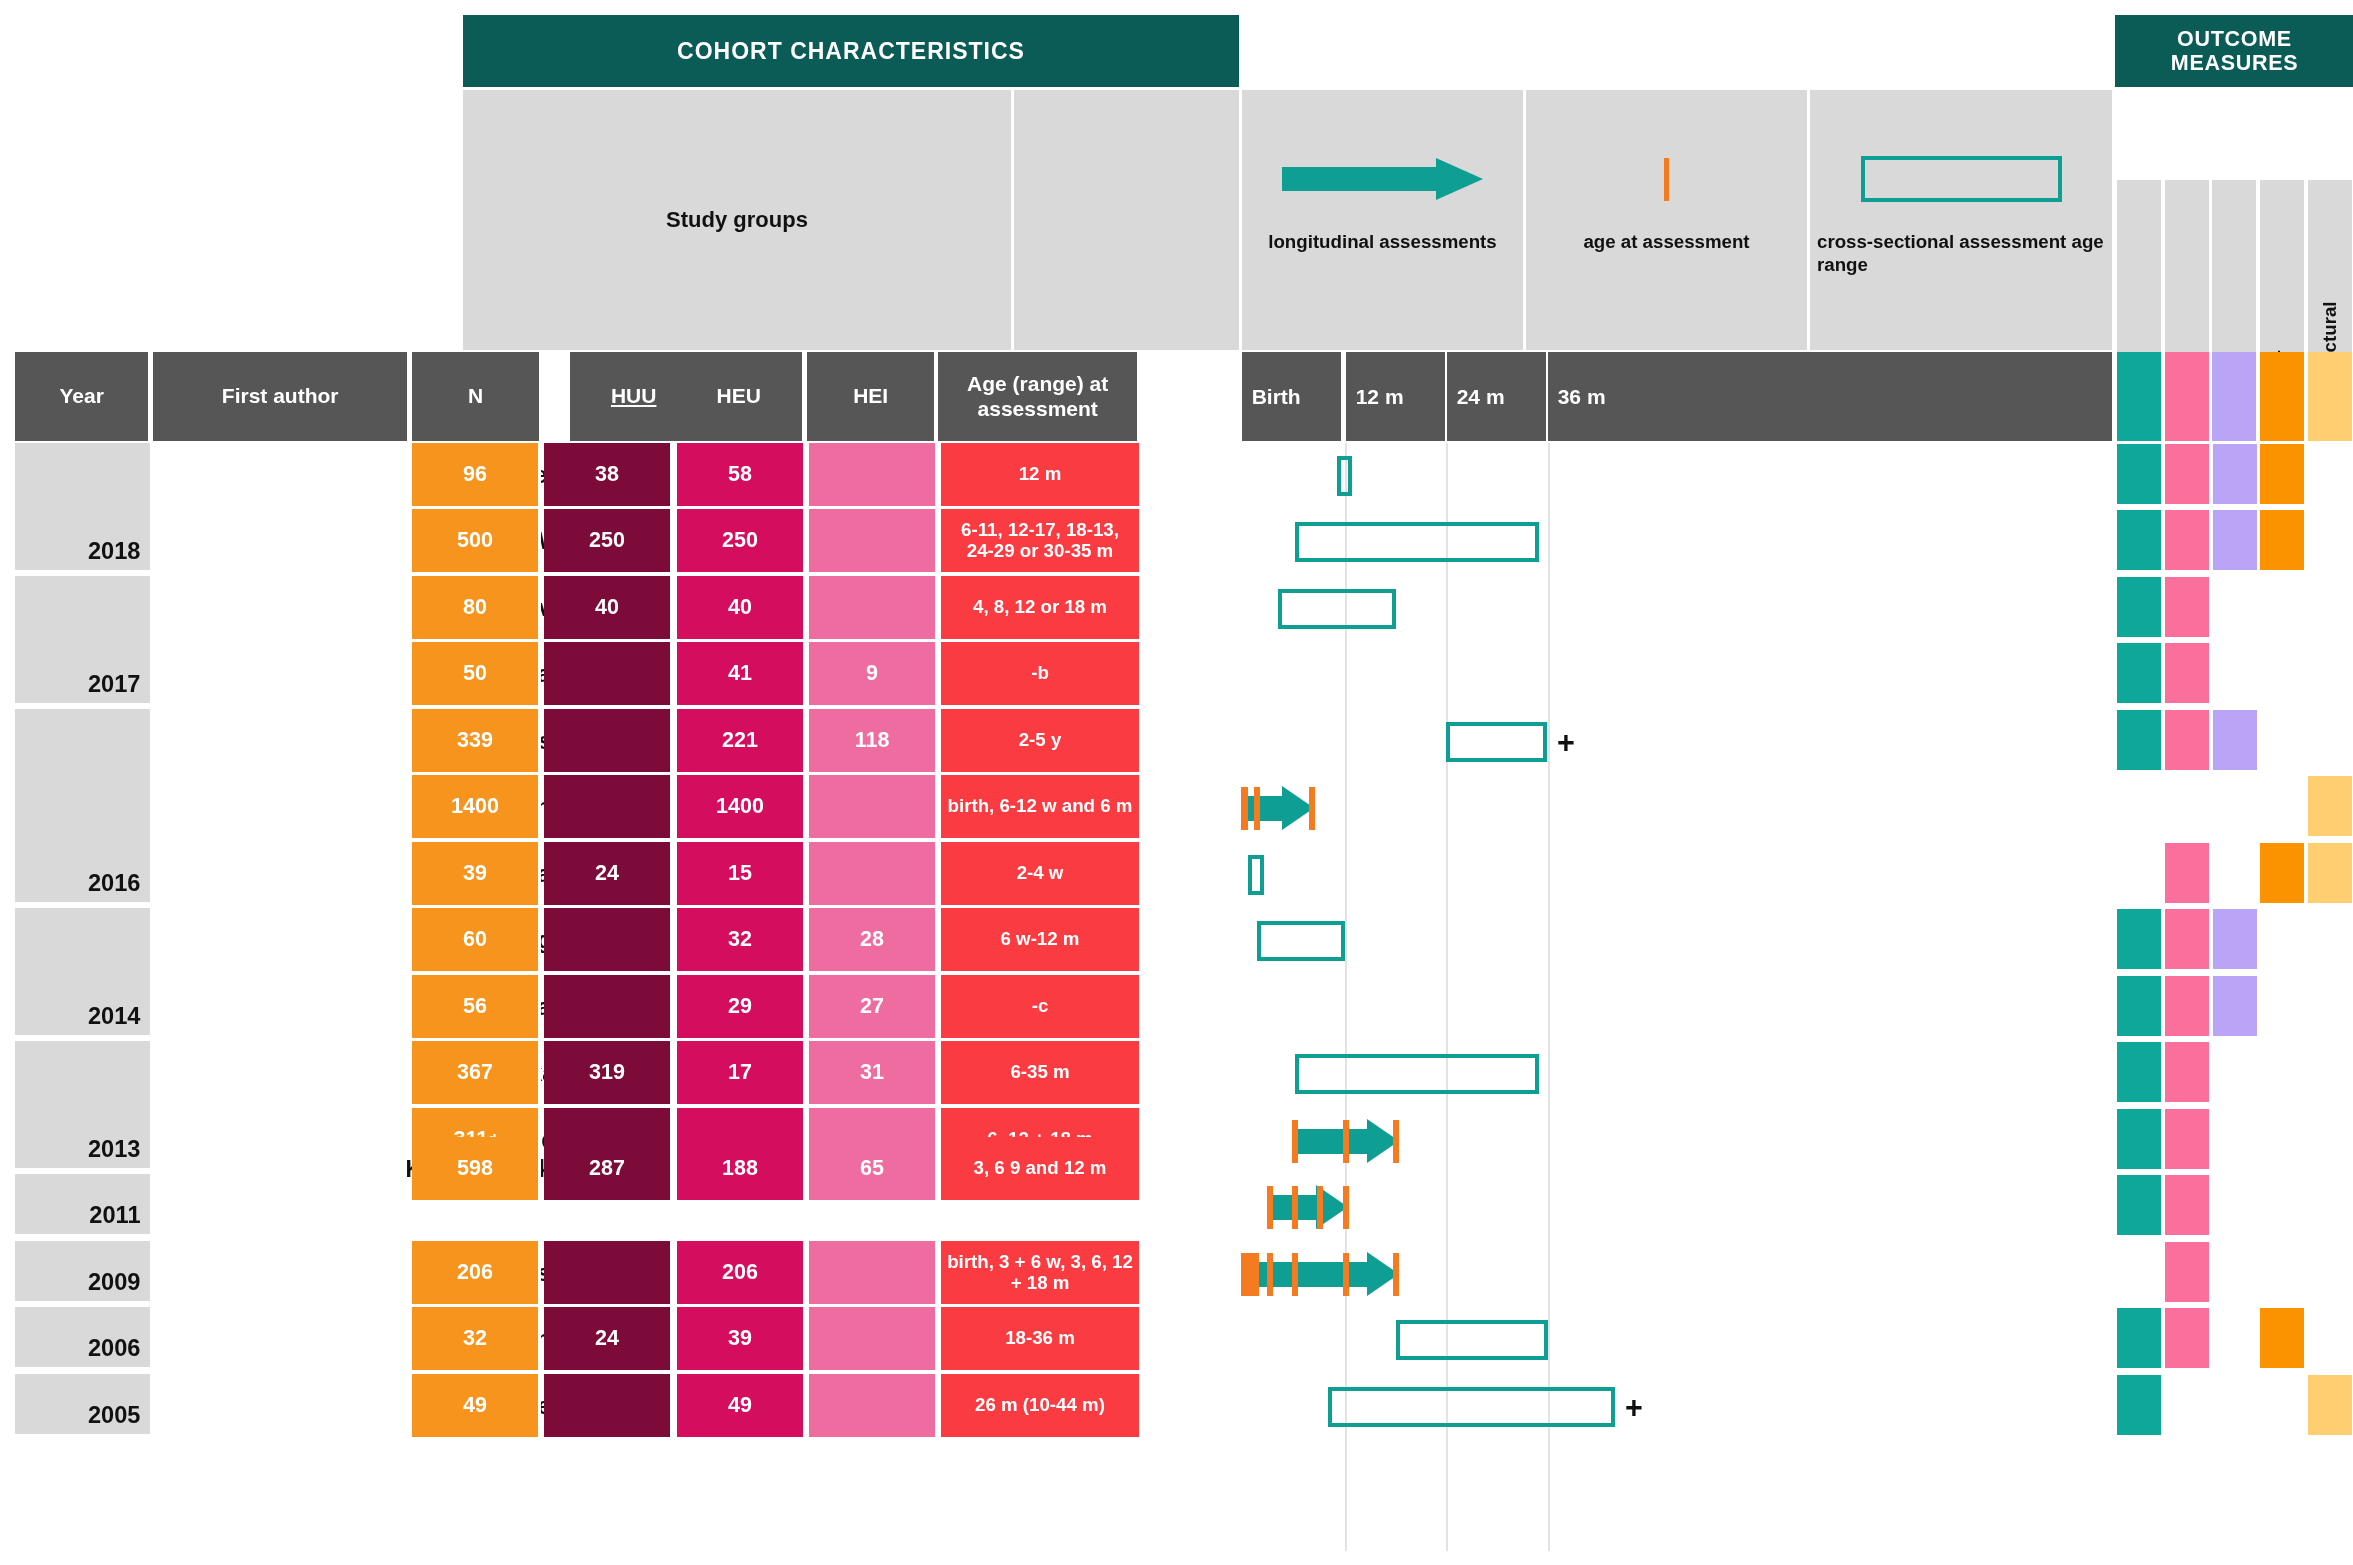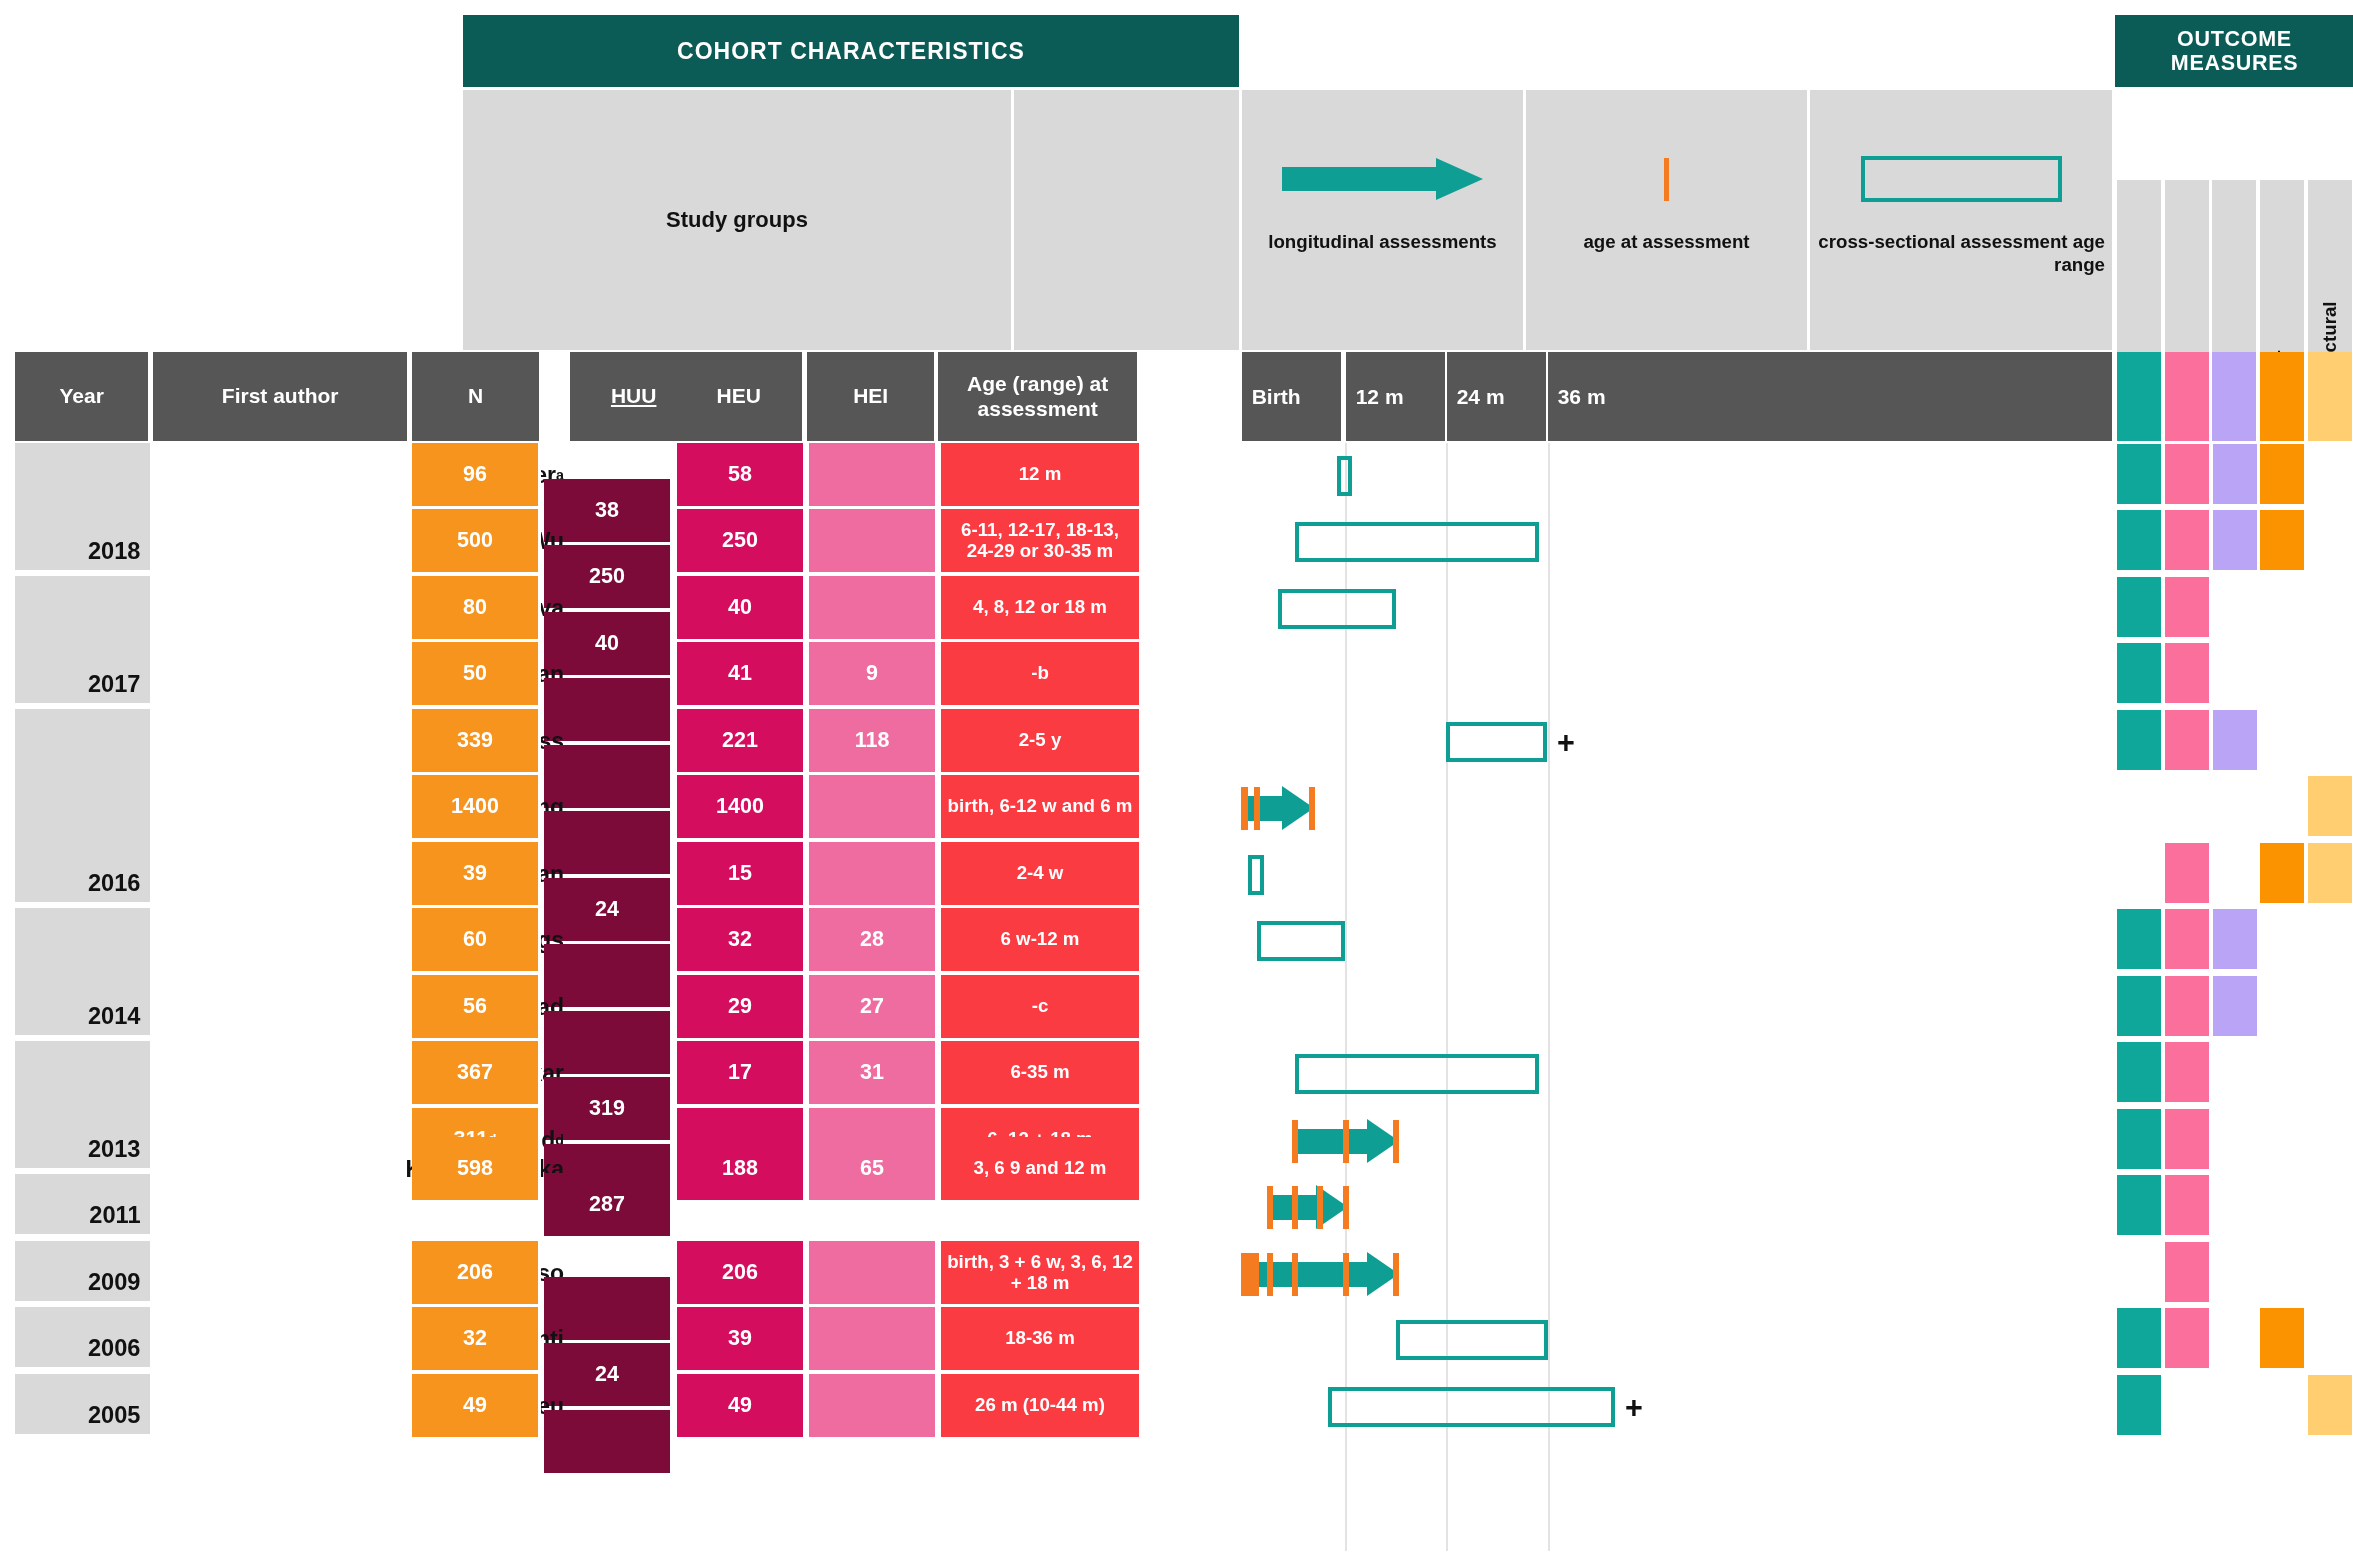--- a/index.html
+++ b/index.html
@@ -35,21 +35,21 @@
   }
   #lg-study   { left:463px;  width:548px; }
   #lg-blank   { left:1014px; width:225px; }
   #lg-long    { left:1242px; width:281px; }
   #lg-age     { left:1526px; width:281px; }
   #lg-cross   { left:1810px; width:302px; }
 
   .legend-title { font-size:22px; font-weight:bold; color:#111; }
   .legend-sym { height:104px; display:flex; align-items:center; justify-content:center; width:100%;}
   .legend-label {
-    font-size:18.7px; font-weight:bold; color:#111; text-align:right;
+    font-size:18.7px; font-weight:bold; color:#111; text-align:left;
     line-height:1.22; padding:0 7px; height:82px;
   }
 
   
   .arrow-legend { position:relative; width:201px; height:43px; }
   .arrow-legend .shaft {
     position:absolute; left:0; top:9.7px; width:159px; height:23.6px; background:#0e9e93;
   }
   .arrow-legend .head {
     position:absolute; left:154px; top:0; width:0; height:0;
@@ -120,21 +120,21 @@
     display:flex; align-items:center; justify-content:center;
     color:#ffffff; font-weight:bold; font-size:21.5px; text-align:center;
     border-bottom:3.5px solid #ffffff; border-right:3.5px solid #ffffff;
     line-height:1.12;
   }
   .cell.author {
     color:#111; background:transparent; justify-content:flex-end;
     padding-right:11px; border:none; font-size:23px;
   }
   .cell.n   { background:#f7941e; }
-  .cell.huu { background:#7c0b3a;margin-top:36px; }
+  .cell.huu { background:#7c0b3a; }
   .cell.heu { background:#d40d5e; }
   .cell.hei { background:#ef6ca0; }
   .cell.age { background:#fb3b42; font-size:18.7px; padding:0 4.2px; }
 
   .x-n   { left:412px;  width:129px; }
   .x-huu { left:544px;  width:129px; }
   .x-heu { left:677px;  width:129px; }
   .x-hei { left:809px; width:129px; }
   .x-age { left:941px; width:201px; }
   .x-author { left:277px; width:298px; }

